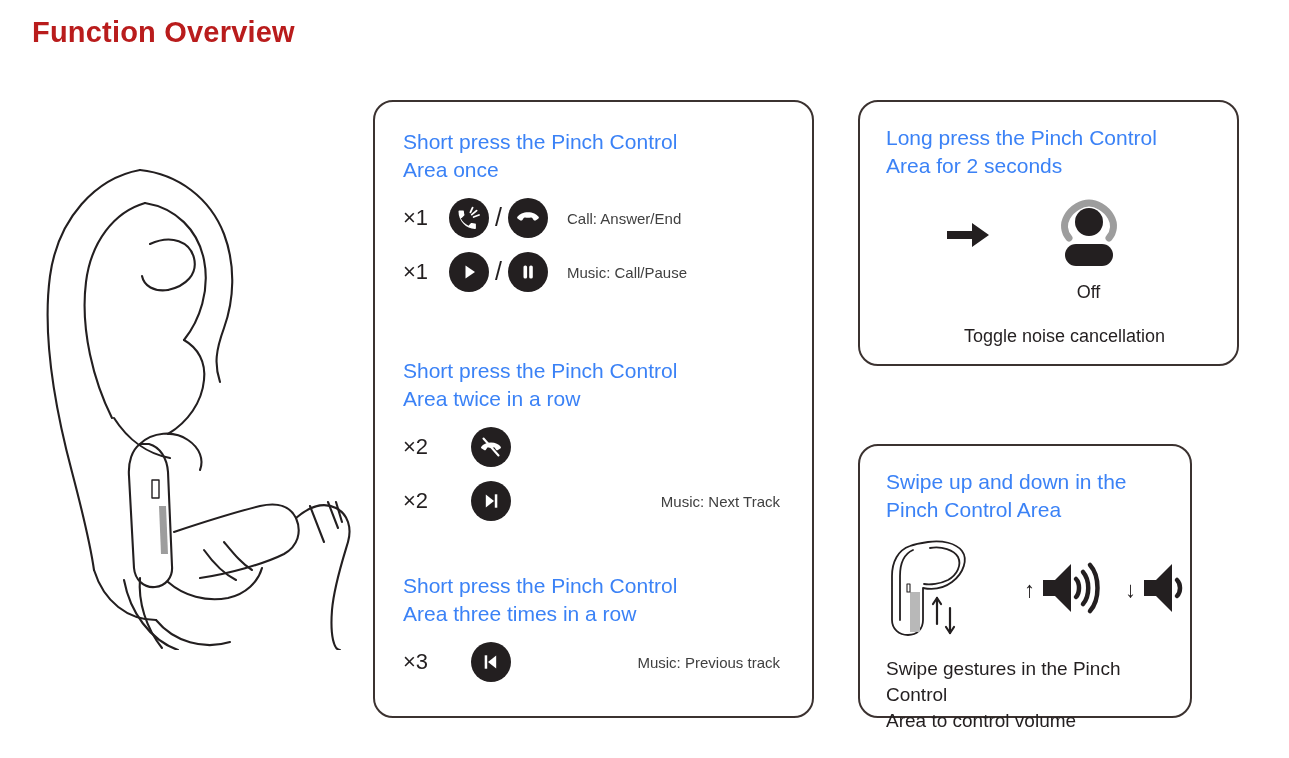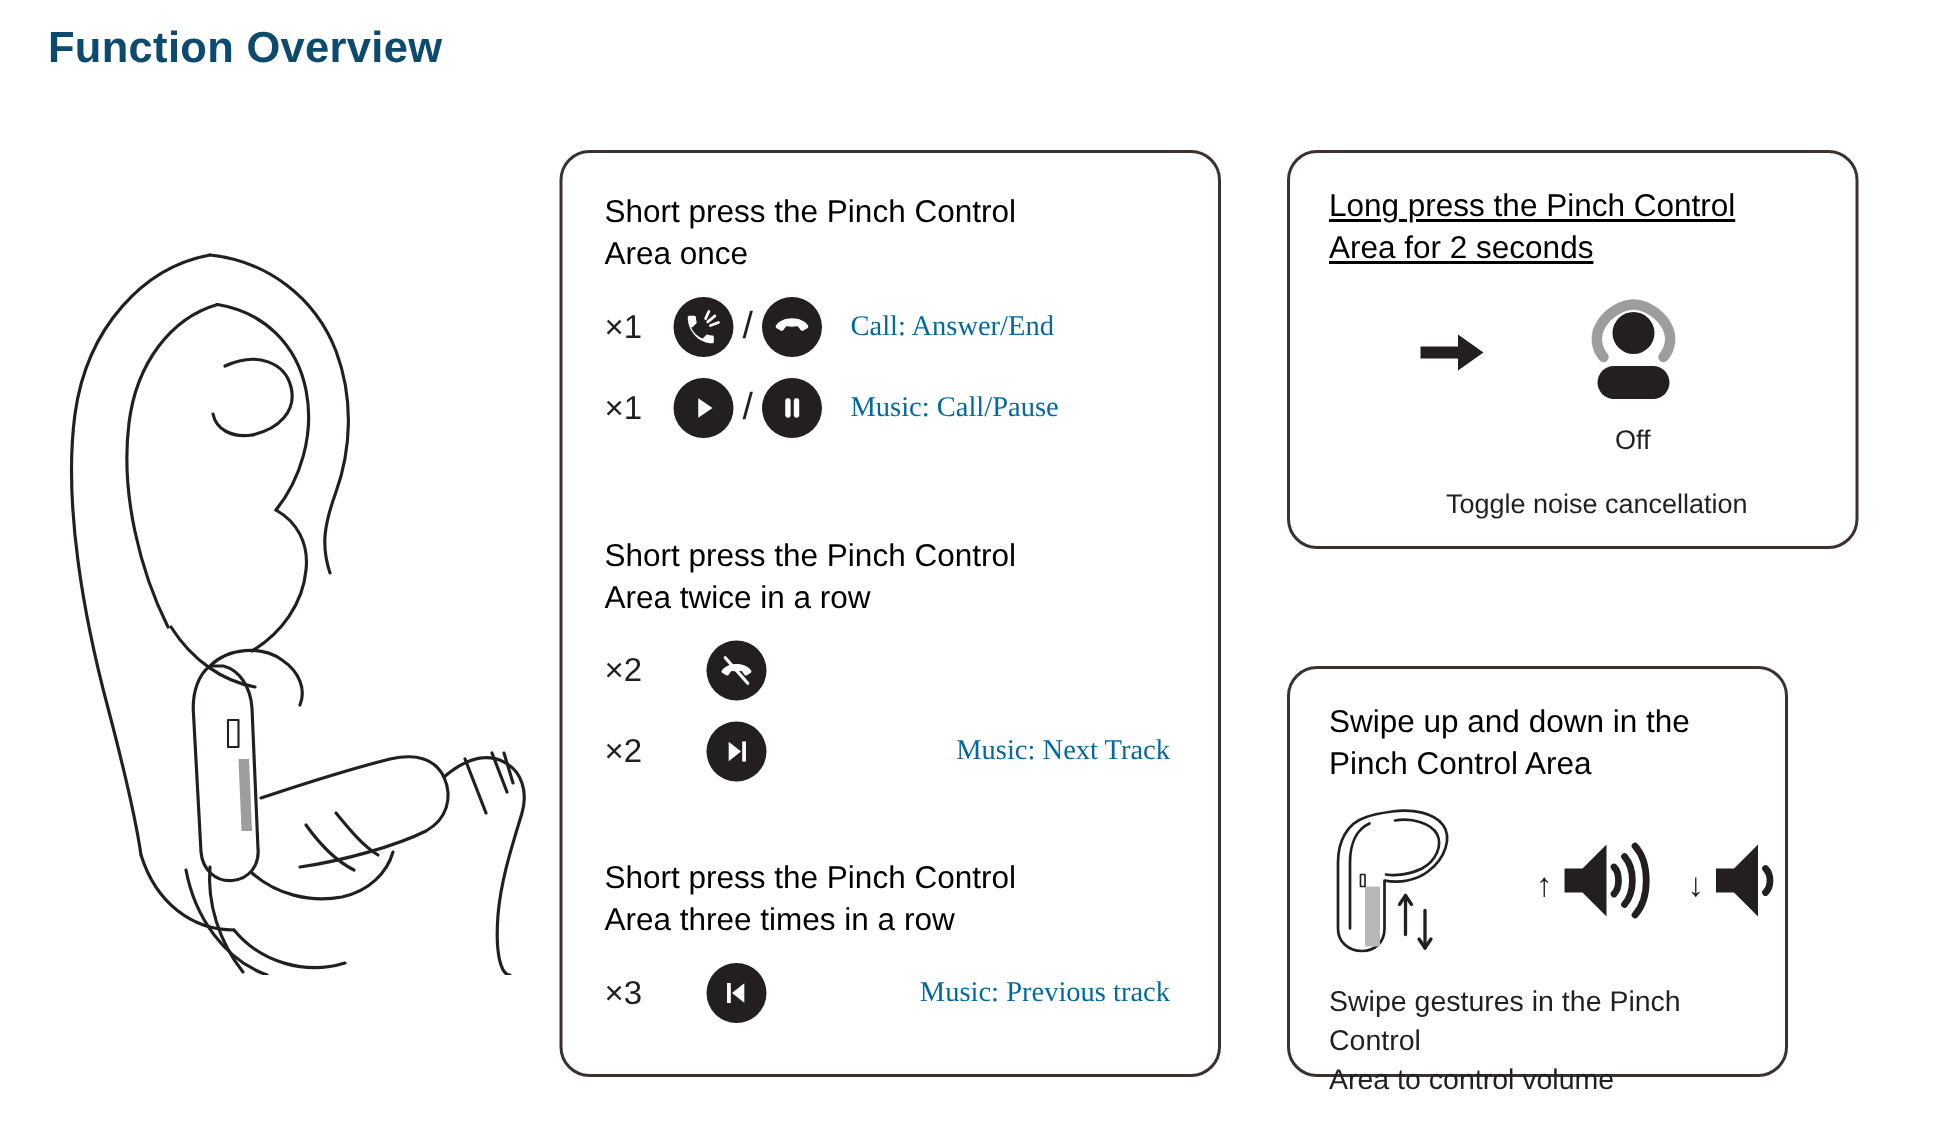--- a/index.html
+++ b/index.html
@@ -15,21 +15,21 @@
     color: #231f20;
     overflow: hidden;
   }
   .page-title {
     position: absolute;
     left: 32px;
     top: 16px;
     font-size: 29px;
     font-weight: bold;
     letter-spacing: 0.2px;
-    color: #0c4a6e;
+    color: #b91c1c;
   }
 
   
   .illustration {
     position: absolute;
     left: 28px;
     top: 150px;
     width: 330px;
     height: 500px;
   }
@@ -43,21 +43,21 @@
     background: #ffffff;
     box-sizing: border-box;
   }
   #panel-press   { left: 373px; top: 100px; width: 441px; height: 618px; }
   #panel-anc     { left: 858px; top: 100px; width: 381px; height: 266px; }
   #panel-swipe   { left: 858px; top: 444px; width: 334px; height: 274px; }
 
   .panel-heading {
     font-size: 21px;
     line-height: 28px;
-    color: #000000;
+    color: #3b82f6;
     white-space: pre-line;
   }
 
   
   .group { position: absolute; left: 28px; right: 18px; }
   #group-0 { top: 26px; }
   #group-1 { top: 255px; }
   #group-2 { top: 470px; }
 
   .row {
@@ -77,40 +77,39 @@
     align-items: center;
     gap: 6px;
   }
   .icon-cell.single { justify-content: flex-start; padding-left: 22px; }
   .slash {
     font-size: 25px;
     color: #231f20;
     transform: translateY(-1px);
   }
   .row-label {
-    font-size: 19px;
-    color: #0369a1;
+    font-size: 15px;
+    color: #404040;
     flex: 1 1 auto;
-    font-family: Liberation Serif, serif;
   }
   .row-label.right { text-align: right; padding-right: 14px; }
 
   .circ {
     width: 40px; height: 40px;
     border-radius: 50%;
     background: #231f20;
     display: inline-flex;
     align-items: center;
     justify-content: center;
     flex: 0 0 auto;
   }
   .circ svg { display: block; }
 
   
-  #panel-anc .panel-heading { position: absolute; left: 26px; top: 22px; text-decoration: underline; }
+  #panel-anc .panel-heading { position: absolute; left: 26px; top: 22px; }
   .anc-row {
     position: absolute;
     left: 0; right: 0; top: 96px;
     display: flex;
     align-items: center;
     justify-content: center;
     gap: 34px;
   }
   .anc-item { width: 128px; text-align: center; }
   .anc-caption {

